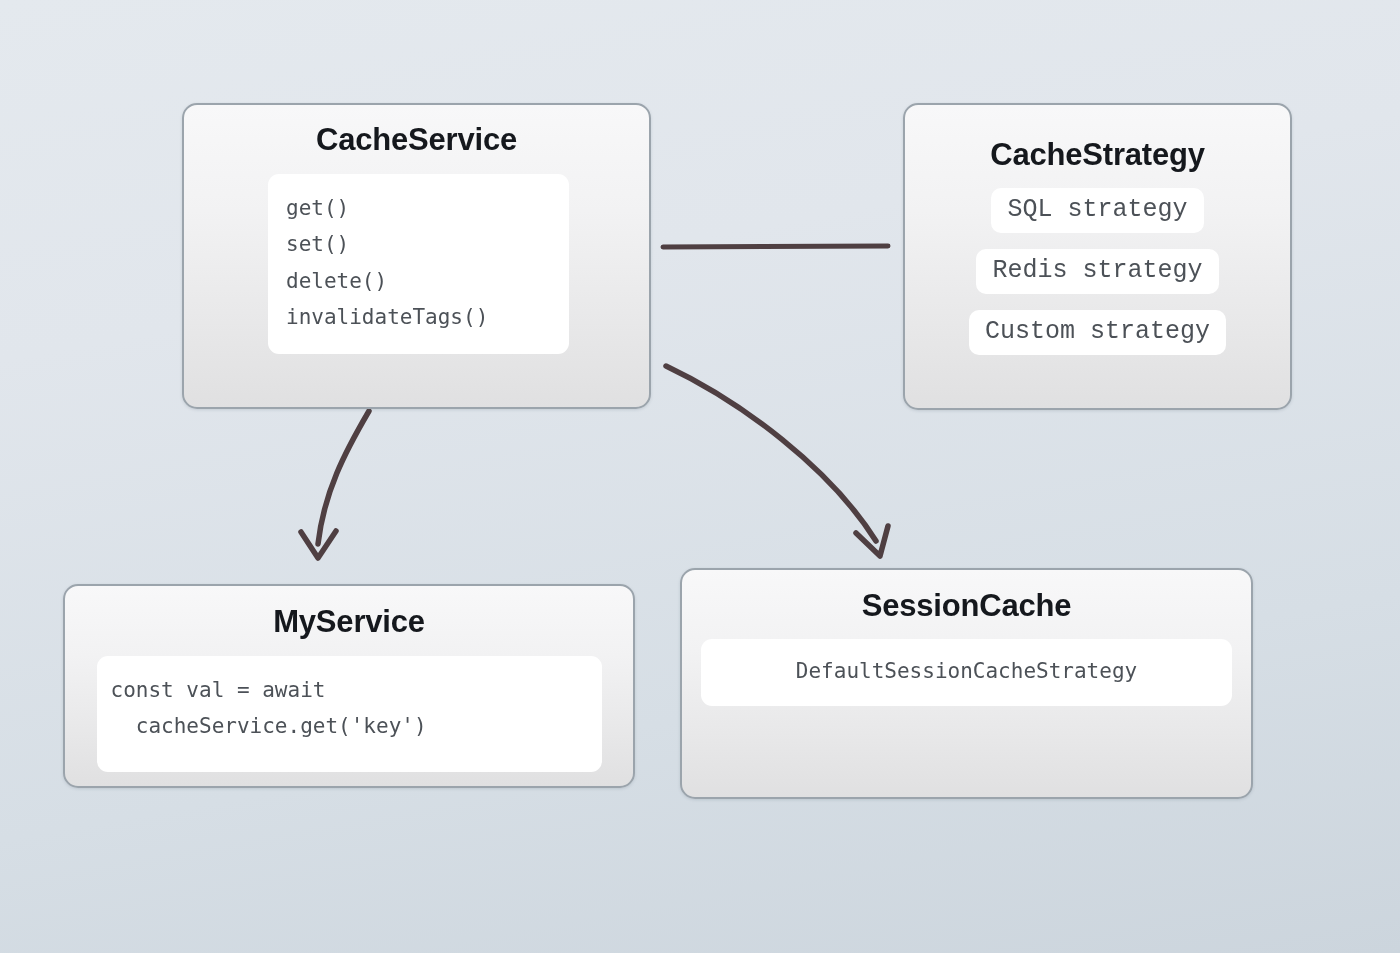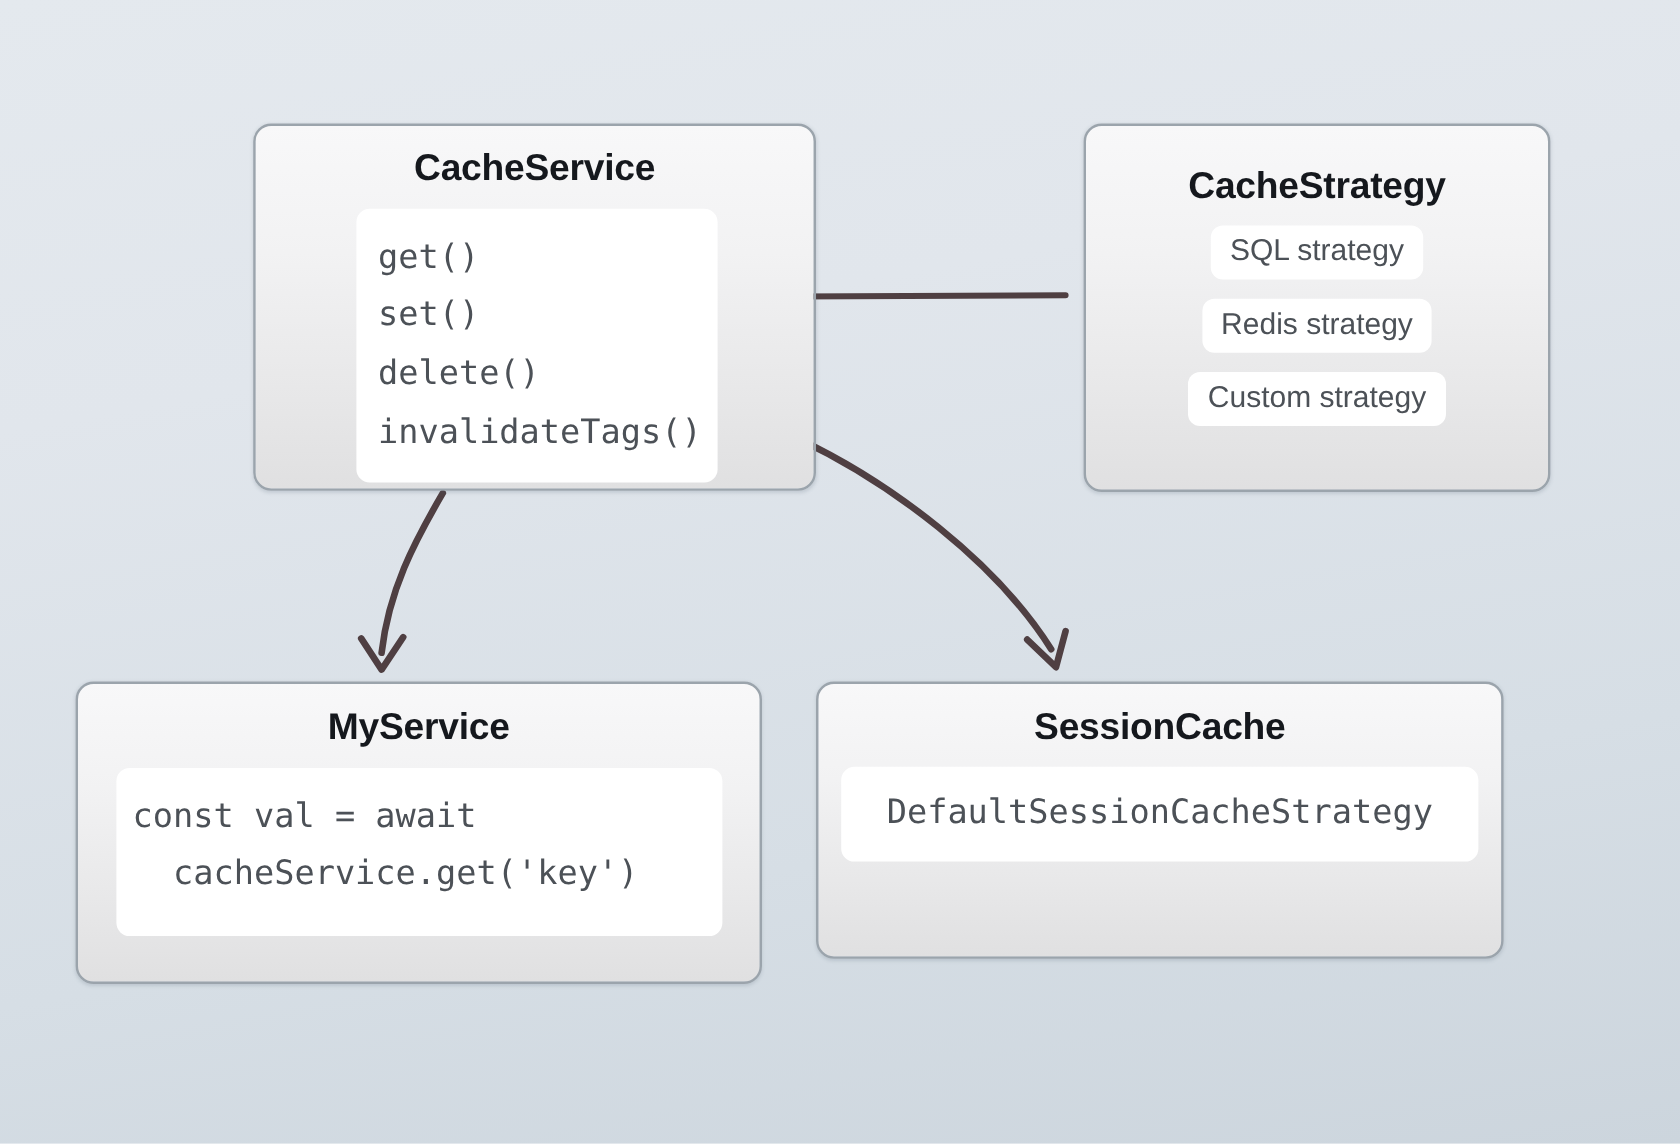--- a/index.html
+++ b/index.html
@@ -54,43 +54,42 @@
     line-height: 1.05;
     width: 100%;
   }
 
   
   .code-panel {
     box-sizing: border-box;
     background: #ffffff;
     border-radius: 11px;
     font-family: "DejaVu Sans Mono", "Liberation Mono", monospace;
-    font-size: 28px;
+    font-size: 21px;
     color: #4c5157;
     line-height: 1.74;
     white-space: pre;
   }
 
   .pill {
     box-sizing: border-box;
     background: #ffffff;
     border-radius: 10px;
-    font-family: Liberation Sans, sans-serif;
+    font-family: Liberation Mono, monospace;
     font-size: 25px;
     color: #4c5157;
     text-align: left;
     align-self: center;
     white-space: pre;
   }
 
   
   #node-cache-service {
     left: 182px;  top: 103px;  width: 469px;  height: 306px;
     padding-top: 19px;
-    margin-left: 29px;
   }
   #node-cache-service .code-panel {
     margin-top: 17px;
     width: 301px;
     align-self: flex-start;
     margin-left: 84px;
     padding: 16px 18px 18px 18px;
   }
 
   #node-cache-strategy {
@@ -103,21 +102,21 @@
     flex-direction: column;
     align-items: center;
     gap: 16px;
     width: 100%;
   }
   #node-cache-strategy .pill {
     padding: 7px 16px 9px 16px;
   }
 
   #node-my-service {
-    left: 63px;  top: 568px;  width: 572px;  height: 252px;
+    left: 63px;  top: 584px;  width: 572px;  height: 204px;
     padding-top: 20px;
   }
   #node-my-service .code-panel {
     margin-top: 17px;
     width: 505px;
     padding: 16px 16px 27px 14px;
   }
 
   #node-session-cache {
     left: 680px;  top: 568px;  width: 573px;  height: 231px;

